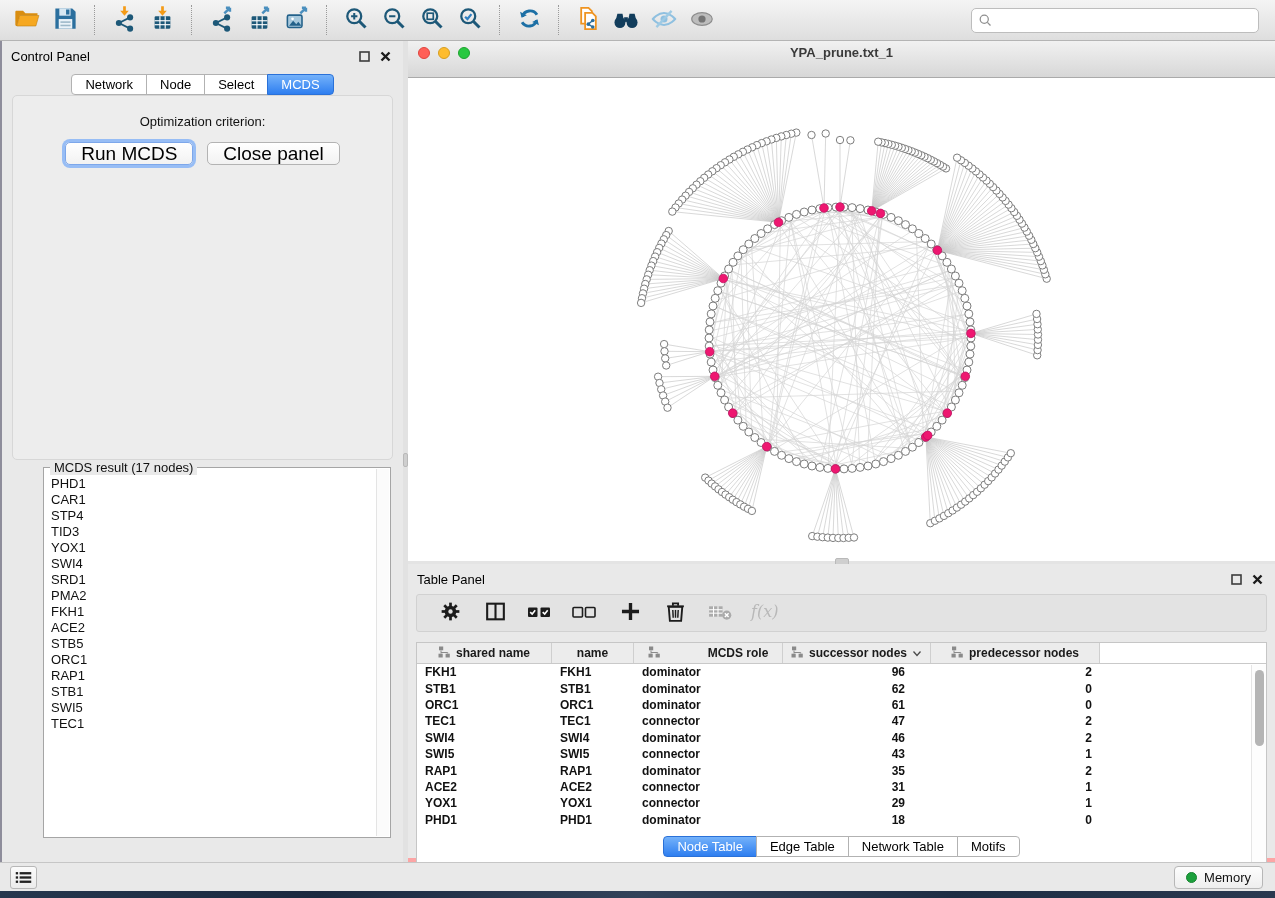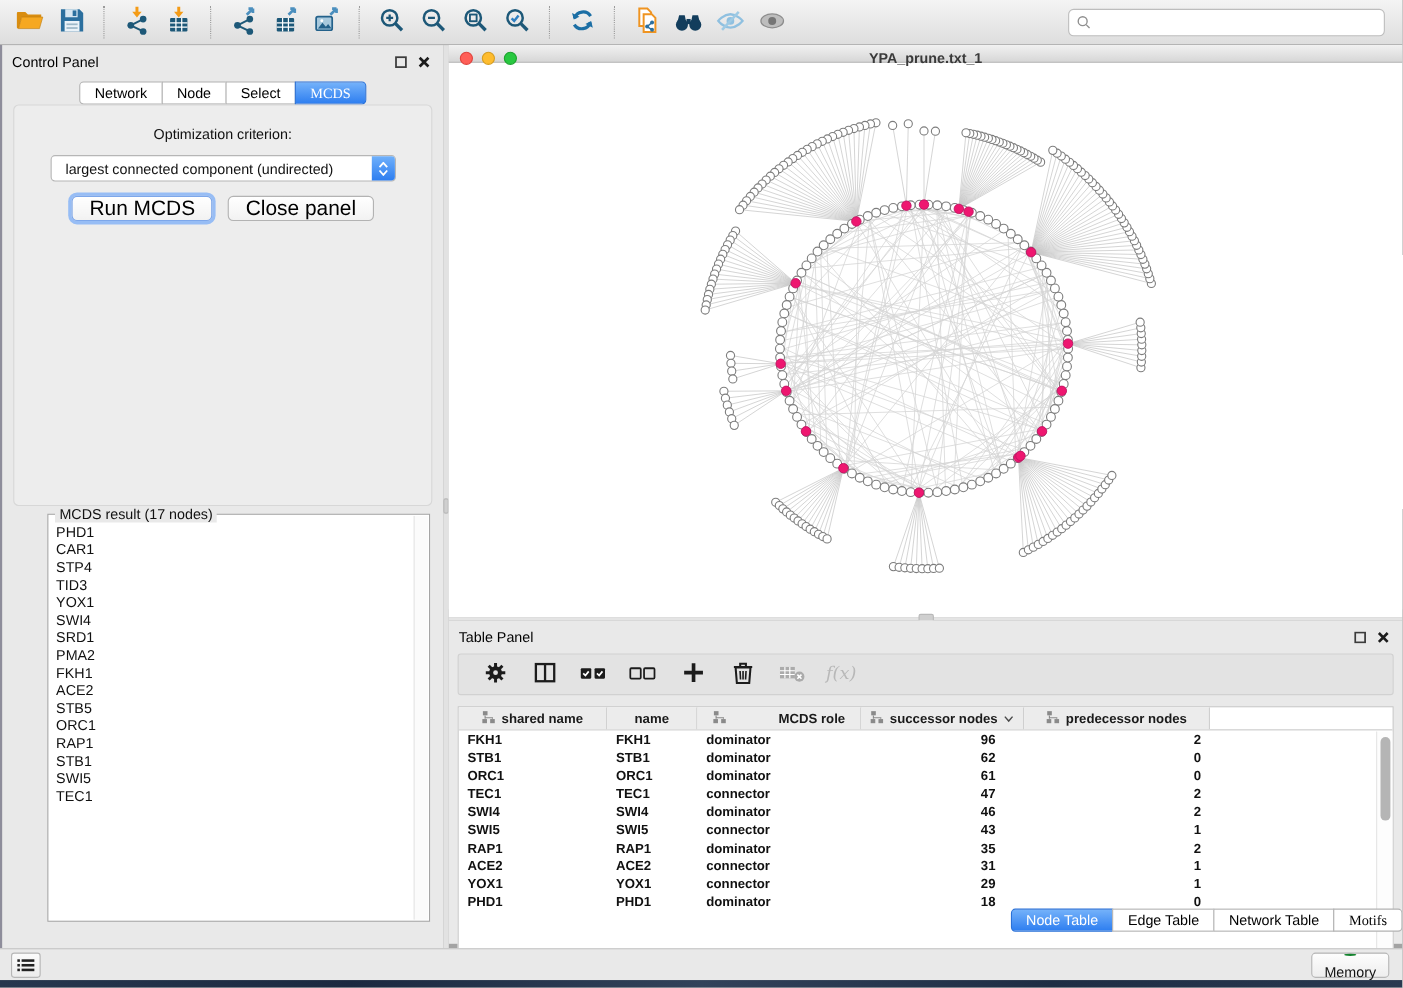--- a/index.html
+++ b/index.html
@@ -1,18 +1,18 @@
 <!DOCTYPE html>
 <html><head>
 <meta charset="utf-8">
 <style>
   * { margin:0; padding:0; box-sizing:border-box; }
   html,body { width:1275px; height:898px; }
   body { font-family:"Liberation Sans", sans-serif; font-size:13px; color:#111; }
-  .app { position:relative; width:1275px; height:898px; background:#a3a3a3; overflow:hidden; }
+  .app { position:relative; width:1275px; height:898px; background:#fca5a5; overflow:hidden; }
 
   
   .toolbar { position:absolute; left:0; top:0; width:1275px; height:41px;
     background:linear-gradient(#f4f4f4,#dedede); border-bottom:1px solid #b4b4b4;
     display:flex; align-items:center; padding:0 10px; gap:4px; }
   .tb-btn { width:34px; height:32px; display:flex; align-items:center; justify-content:center; border:none; background:transparent; cursor:default; }
   .tb-sep { width:1px; height:30px; border-left:1px dotted #9a9a9a; margin:0 8px; }
   .search-wrap { margin-left:auto; position:relative; width:288px; height:25px; margin-right:6px; }
   .search-wrap input { width:100%; height:100%; border:1px solid #bdbdbd; border-radius:5px; background:#fff; padding:0 8px 0 26px; font-size:13px; outline:none; }
   .search-glyph { position:absolute; left:7px; top:5px; }
@@ -24,21 +24,21 @@
 
   
   .control-panel { position:absolute; left:2px; top:41px; width:401px; height:821px; background:#e9e9e9; }
   .panel-header { position:relative; height:28px; }
   .panel-title { position:absolute; left:9px; top:8px; font-size:13px; color:#000; }
   .panel-winbtns { position:absolute; right:12px; top:9px; display:flex; gap:10px; align-items:center; }
   .cp-tabs { position:absolute; top:33px; left:0; right:0; display:flex; justify-content:center; }
   .tab-btn { height:21px; padding:0 13px; background:#fff; border:1px solid #b2b2b2; font-size:13px;
     display:flex; align-items:center; margin-left:-1px; cursor:default; color:#000; }
   .tab-btn:first-child { border-radius:4px 0 0 4px; margin-left:0; }
-  .tab-btn:last-child { border-radius:0 4px 4px 0;font-family:Liberation Serif, serif; }
+  .tab-btn:last-child { border-radius:0 4px 4px 0; }
   .tab-btn.active { background:linear-gradient(#74b2fa,#2e7ef0); color:#fff; border-color:#2a71d8; }
   .cp-box { position:absolute; top:54px; left:10px; right:10px; height:365px;
     background:#ededed; border:1px solid #d7d7d7; border-radius:5px; }
   .opt-label { text-align:center; margin-top:18px; font-size:13px; }
   .combo { position:relative; width:314px; height:24px; margin:12px auto 0; background:#fff;
     border:1px solid #b6b6b6; border-radius:4px; }
   .combo-text { position:absolute; left:13px; top:4px; font-size:13px; white-space:nowrap; }
   .combo-step { position:absolute; right:0; top:0; width:21px; height:22px; border-radius:0 3px 3px 0;
     background:linear-gradient(#6fb0fb,#2e7ef0); display:flex; flex-direction:column; align-items:center; justify-content:center; gap:1px; }
   .btn-row { display:flex; justify-content:center; gap:14px; margin-top:13px; }
@@ -51,21 +51,21 @@
   .mcds-list { position:absolute; inset:2px 15px 2px 2px; overflow:hidden; font-size:13px; line-height:16px; padding:6px 0 0 5px; }
   .mcds-item { height:16px; }
   .mcds-scroll { position:absolute; top:1px; bottom:1px; right:1px; width:13px; background:#fbfbfb; border-left:1px solid #e4e4e4; }
 
   
   .v-splitter { position:absolute; left:403px; top:41px; width:5px; height:821px; background:#e2e2e2; }
   .v-grip { position:absolute; left:0px; top:412px; width:5px; height:14px; background:#cfcfcf; border:1px solid #b9b9b9; border-radius:2px; }
 
   
   .network-window { position:absolute; left:408px; top:41px; width:867px; height:520px; background:#fff; }
-  .titlebar { position:relative; height:16px; background:linear-gradient(#f1f1f1,#d7d7d7); border-bottom:1px solid #aaa; }
+  .titlebar { position:relative; height:37px; background:linear-gradient(#f1f1f1,#d7d7d7); border-bottom:1px solid #aaa; }
   .traffic { position:absolute; left:10px; top:5.5px; display:flex; gap:8px; }
   .tl { width:12px; height:12px; border-radius:50%; }
   .tl.red { background:#ff5f57; border:0.5px solid #e0443e; }
   .tl.yellow { background:#febc2e; border:0.5px solid #d79e20; }
   .tl.green { background:#28c840; border:0.5px solid #1da32f; }
   .win-title { position:absolute; left:0; right:0; top:4px; text-align:center; font-size:13px; font-weight:bold; color:#3a3a3a; }
   .net-canvas { width:867px; height:497px; display:block; background:#fff; }
 
   
   .h-splitter { position:absolute; left:408px; top:561px; width:867px; height:3px; background:#e4e4e4; }
@@ -79,28 +79,28 @@
   .tp-table { position:absolute; left:8px; right:8px; top:78px; height:239px; background:#fff; border:1px solid #c6c6c6; overflow:hidden;font-weight:bold; }
   .thead { display:flex; height:21px; border-bottom:1px solid #c9c9c9; }
   .th { background:#ececec; border-right:1px solid #cfcfcf; display:flex; align-items:center; justify-content:center; gap:5px;
     font-size:12px; color:#1a1a1a; }
   .tbody { position:relative; }
   .tr { display:flex; height:16.4px; align-items:center; }
   .td { font-size:12px; padding-left:8px; white-space:nowrap; overflow:hidden; }
   .td.num { text-align:right; padding-left:0; }
   .t-scroll { position:absolute; top:22px; bottom:1px; right:0; width:15px; background:#fdfdfd; border-left:1px solid #e5e5e5; }
   .t-thumb { position:absolute; left:3px; top:5px; width:9px; height:76px; background:#b5b5b5; border-radius:5px; }
-  .tp-tabs { position:absolute; left:0; right:0; bottom:11px; display:flex; justify-content:flex-end; }
+  .tp-tabs { position:absolute; left:0; right:0; bottom:1px; display:flex; justify-content:center; }
 
   
   .status-bar { position:absolute; left:0; top:862px; width:1275px; height:29px; background:#e9e9e9; border-top:1px solid #c6c6c6; }
   .list-btn { position:absolute; left:10px; top:3px; width:27px; height:23px; background:linear-gradient(#fbfbfb,#ececec);
     border:1px solid #b7b7b7; border-radius:3px; display:flex; align-items:center; justify-content:center; }
   .memory-btn { position:absolute; right:12px; top:3px; height:23px; display:flex; align-items:center; gap:7px;
-    background:linear-gradient(#fdfdfd,#eeeeee); border:1px solid #b7b7b7; border-radius:4px; padding:0 11px; font-size:13px;flex-direction:column; }
+    background:linear-gradient(#fdfdfd,#eeeeee); border:1px solid #b7b7b7; border-radius:4px; padding:0 11px; font-size:13px; }
   .mem-dot { width:11px; height:11px; border-radius:50%; background:#1ca03c; border:1px solid #15832f; }
 </style>
 </head>
 <body>
 
 <div class="app">
 
   <div class="toolbar">
     <div id="toolbar-icons" style="display:flex;align-items:center;gap:4px;">
         <button class="tb-btn">
@@ -286,31 +286,20 @@
       </span>
     </div>
     <div class="cp-tabs" id="cp-tabs">
         <button class="tab-btn">Network</button>
         <button class="tab-btn">Node</button>
         <button class="tab-btn">Select</button>
         <button class="tab-btn active">MCDS</button>
       </div>
     <div class="cp-box">
       <div class="opt-label">Optimization criterion:</div>
-      <div class="combo">
-        <span class="combo-text">largest connected component (undirected)</span>
-        <span class="combo-step">
-          <svg width="9" height="6">
-              <path d="M1 5l3.5-4L8 5" fill="none" stroke="#fff" stroke-width="1.6"></path>
-            </svg>
-          <svg width="9" height="6">
-              <path d="M1 1l3.5 4L8 1" fill="none" stroke="#fff" stroke-width="1.6"></path>
-            </svg>
-        </span>
-      </div>
       <div class="btn-row">
         <button class="mac-btn focused">Run MCDS</button>
         <button class="mac-btn">Close panel</button>
       </div>
     </div>
     <div class="mcds-fieldset">
       <span class="mcds-legend">MCDS result (17 nodes)</span>
       <div class="mcds-list" id="mcds-list">
           <div class="mcds-item">PHD1</div>
           <div class="mcds-item">CAR1</div>

